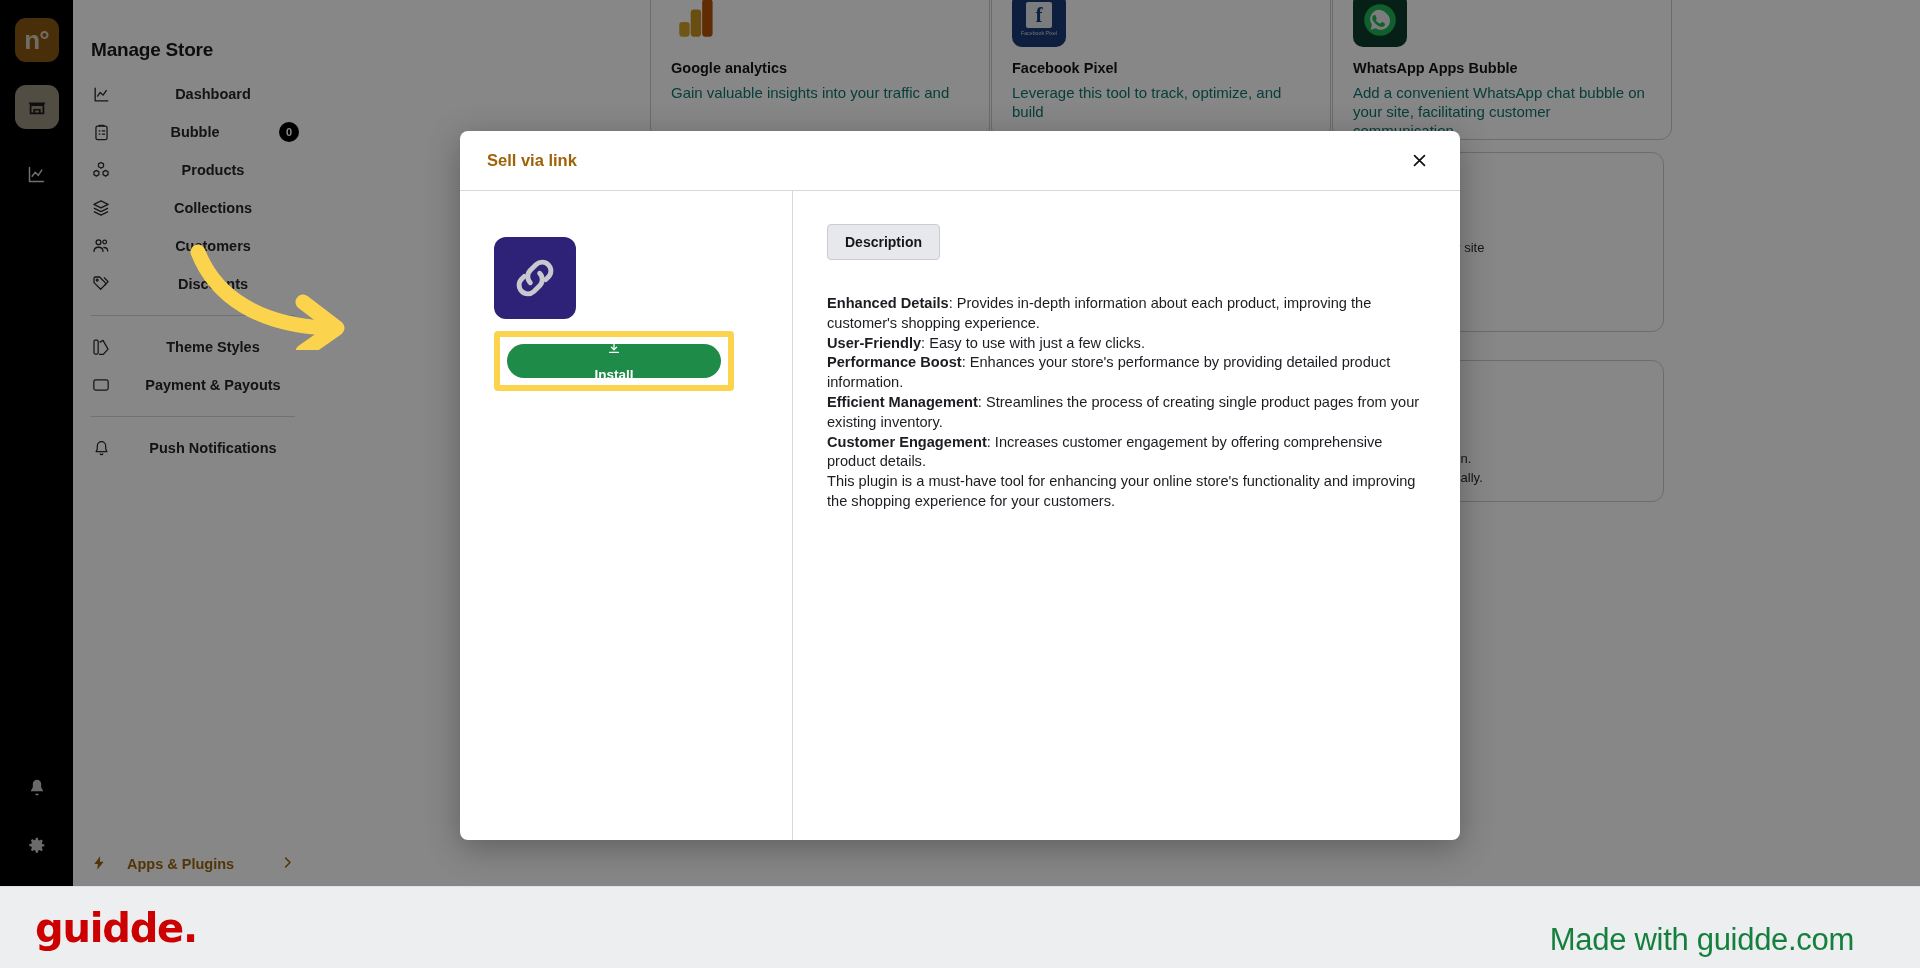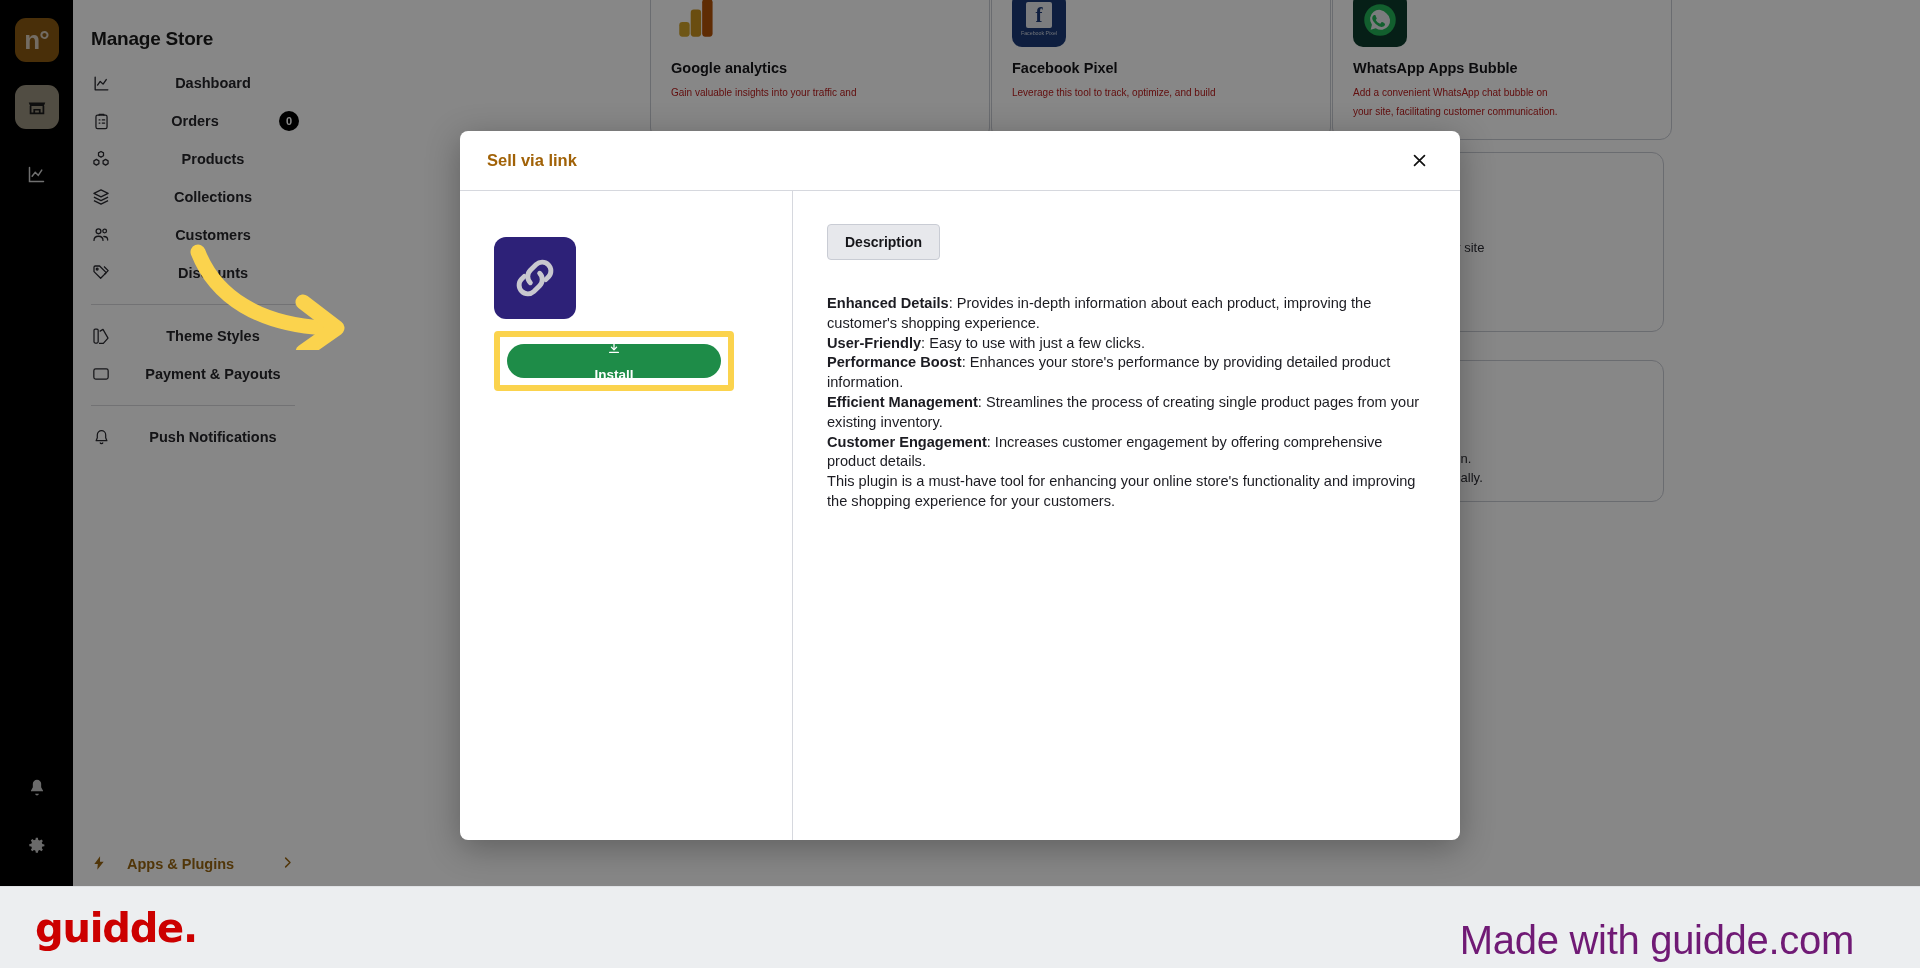--- a/index.html
+++ b/index.html
@@ -50,21 +50,21 @@
   
   .sidebar {
     position: absolute; left: 73px; top: 0;
     width: 240px; height: 886px;
     background: #ffffff;
     padding: 0;
     display: flex; flex-direction: column;
   }
   .sidebar h1 {
     font-size: 19px; font-weight: 700; color: #1a1a1a;
-    padding: 28px 0 0 18px; letter-spacing: -0.2px;
+    padding: 39px 0 0 18px; letter-spacing: -0.2px;
   }
   .nav { margin-top: 14px; text-align: center; }
   .nav-item {
     display: flex; align-items: center;
     height: 38px; padding: 0 14px 0 18px;
     gap: 16px;
     color: #26262b; font-size: 14.5px; font-weight: 600;
     cursor: pointer;
   }
   .nav-item .ico { width: 20px; height: 20px; flex: 0 0 20px; display:flex; align-items:center; justify-content:center;}
@@ -108,21 +108,21 @@
   }
   .pcard .logo {
     width: 54px; height: 54px; border-radius: 10px;
     display: flex; align-items: center; justify-content: center;
     overflow: hidden;
   }
   .pcard .ptitle {
     margin-top: 13px; font-size: 14.5px; font-weight: 700; color: #16161a;
   }
   .pcard .pdesc {
-    margin-top: 7px; font-size: 10px; line-height: 19px; color: #b91c1c;
+    margin-top: 7px; font-size: 15px; line-height: 19px; color: #0f766e;
   }
   .pcard2 {
     position: absolute;
     width: 340px; height: 180px;
     border: 1px solid #c9ccd4; border-radius: 12px;
     background: #fff;
     padding: 62px 20px 0 20px;
   }
   .pcard2 .ptitle { font-size: 14.5px; font-weight: 700; color:#16161a; }
   .pcard2 .pdesc { margin-top: 7px; font-size: 13px; line-height: 19px; color: #2c2c33; }
@@ -216,21 +216,21 @@
     padding: 0 66px 0 35px;
     border-top: 1px solid #e0e2e5;
   }
   .footer .logo {
     font-size: 40px; font-weight: 700; color: #cc0000;
     letter-spacing: -1.2px;
     font-family: "DejaVu Sans", sans-serif;
   }
   .footer .sp { flex: 1 1 auto; }
   .footer .made {
-    font-size: 40px; color: #701a75; font-weight: 400; letter-spacing: -0.3px; margin-top: 25px;
+    font-size: 31px; color: #15803d; font-weight: 400; letter-spacing: -0.3px; margin-top: 25px;
   }
 </style>
 </head>
 <body>
 
 <div id="app">
 
   <div class="app-body">
 
     <div class="rail">
@@ -278,21 +278,21 @@
         </div>
 
         <div class="nav-item">
           <span class="ico">
             <svg width="19" height="19" viewBox="0 0 24 24" fill="none" stroke="#2a2a30" stroke-width="1.6" stroke-linecap="round" stroke-linejoin="round">
               <rect x="5" y="4" width="14" height="17" rx="2"></rect>
               <path d="M9 4V3h6v1"></path>
                 <path d="M9 10h1M13 10h3M9 14h1M13 14h3"></path>
             </svg>
           </span>
-          <span class="lbl">Orders</span>
+          <span class="lbl">Bubble</span>
           <span class="badge">0</span>
         </div>
 
         <div class="nav-item">
           <span class="ico">
             <svg width="20" height="20" viewBox="0 0 24 24" fill="none" stroke="#2a2a30" stroke-width="1.5" stroke-linejoin="round">
               <path d="M12 3l3 1.7v3.4L12 9.8 9 8.1V4.7z"></path>
               <path d="M6.5 12.5l3 1.7v3.4l-3 1.7-3-1.7v-3.4z"></path>
               <path d="M17.5 12.5l3 1.7v3.4l-3 1.7-3-1.7v-3.4z"></path>
             </svg>

